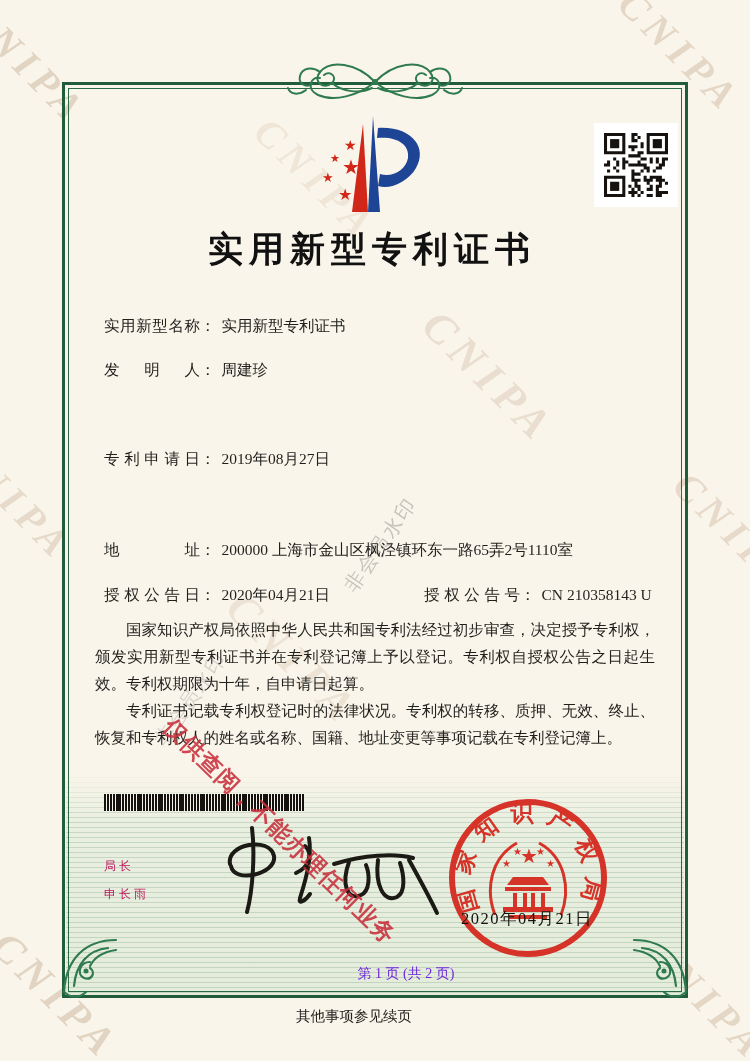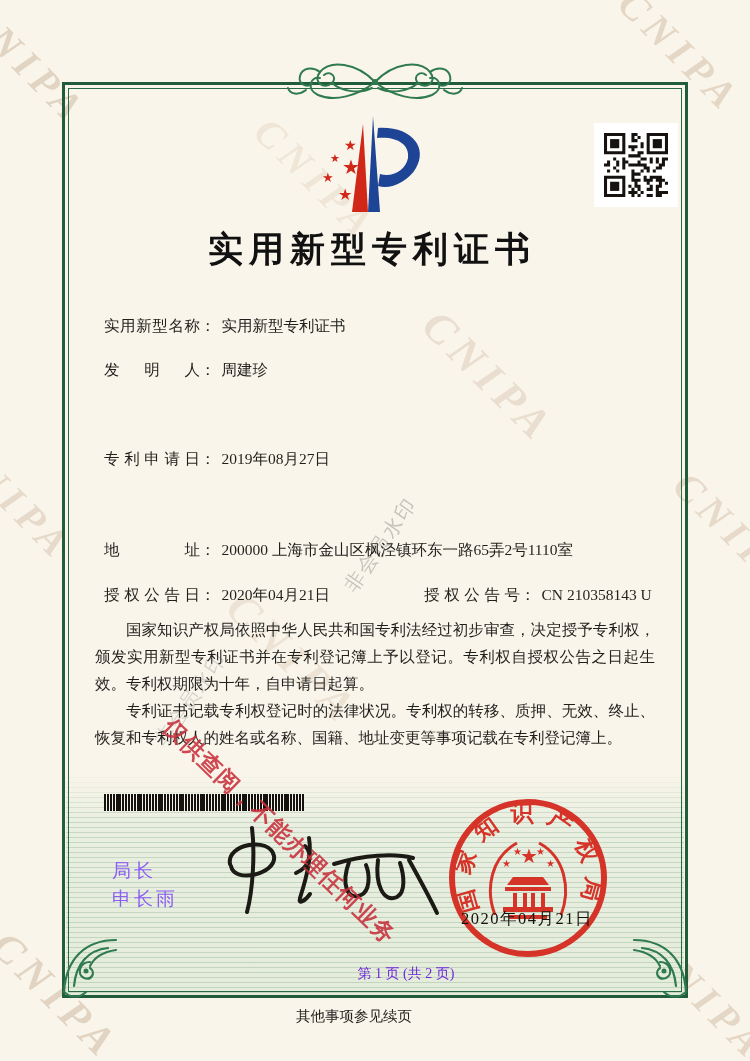--- a/index.html
+++ b/index.html
@@ -43,21 +43,21 @@
   .paras{position:absolute;left:95px;top:616px;width:560px;z-index:20;font-size:15.5px;
          line-height:27px;text-align:justify;color:#1f1f1c;}
   .paras p{margin:0;text-indent:2em;}
 
   
   .barcode{position:absolute;left:104px;top:794px;width:200px;height:17px;z-index:20;
       background:
         repeating-linear-gradient(90deg,#15120f 0 2px,rgba(0,0,0,0) 2px 3px),
         repeating-linear-gradient(90deg,#15120f 0 1px,rgba(0,0,0,0) 1px 7px),
         #f6f3ea;}
-  .signer{position:absolute;left:112px;font-size:19px;letter-spacing:3px;z-index:20;color:#8b5cf6;}
+  .signer{position:absolute;left:104px;font-size:12px;letter-spacing:3px;z-index:20;color:#be185d;}
   .signature{position:absolute;left:208px;top:812px;z-index:21;}
   .seal{position:absolute;left:447px;top:797px;z-index:20;opacity:.93;}
   .seal-date{position:absolute;left:461px;top:908px;font-size:16.5px;letter-spacing:1.5px;z-index:25;color:#14140f;}
   .page-num{position:absolute;left:62px;top:965px;width:688px;text-align:center;font-size:14px;z-index:20;color:#6d28d9;}
   .footer-note{position:absolute;left:0;top:1007px;width:708px;text-align:center;font-size:14.5px;z-index:20;color:#22221e;}
 </style>
 </head>
 <body>
 
 <div class="page">

